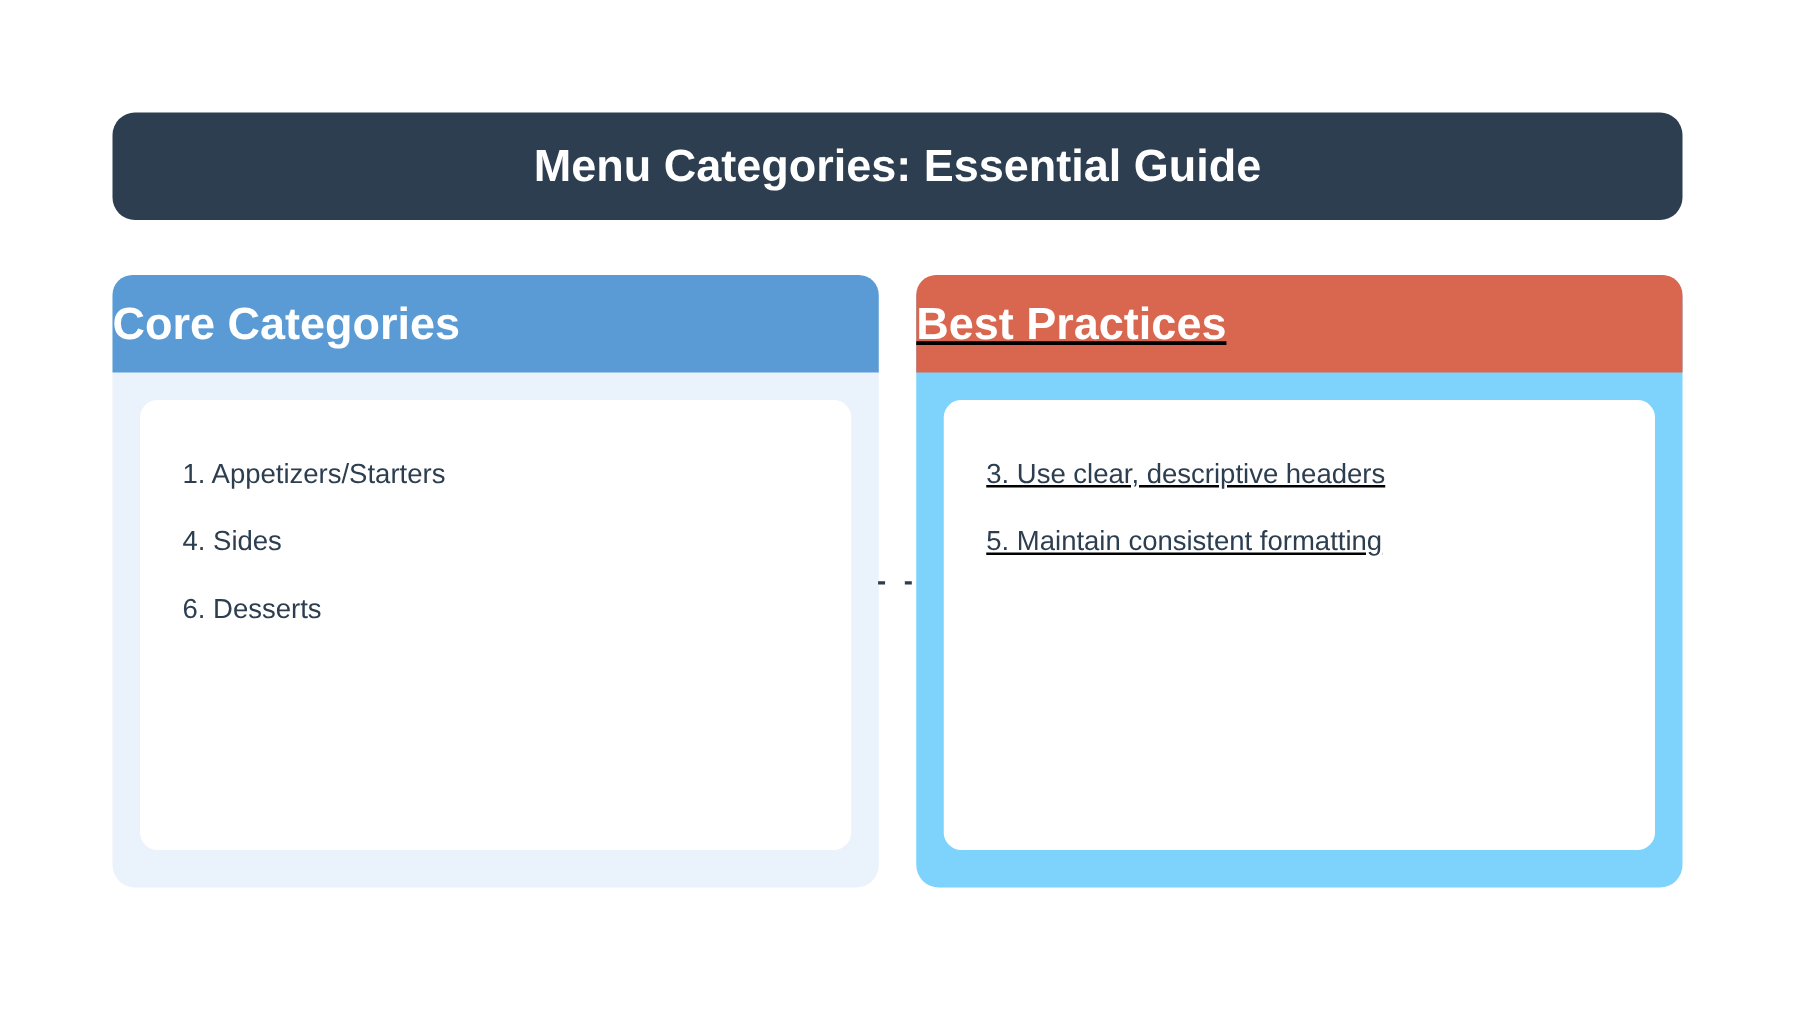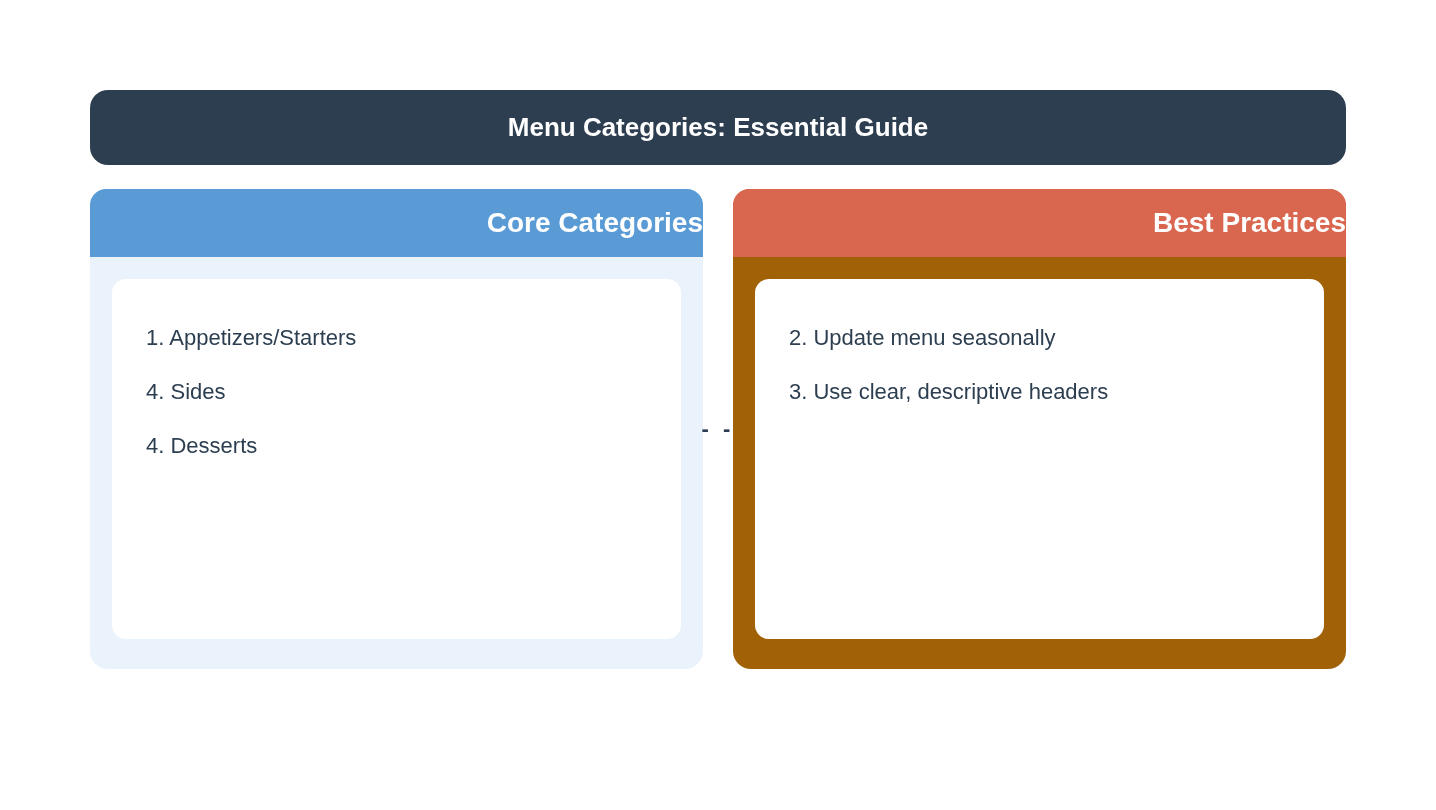--- a/index.html
+++ b/index.html
@@ -13,48 +13,49 @@
       width: 1436px;
       height: 810px;
       padding: 90px 90px 0 90px;
     }
     .title-bar {
       background: #2c3e50;
       color: #ffffff;
       text-align: center;
       padding: 22px 0;
       border-radius: 18px;
-      font-size: 26px;
+      font-size: 36px;
       font-weight: bold;
-      margin-bottom: 24px;
+      margin-bottom: 44px;
     }
     .columns {
       display: flex;
       align-items: stretch;
       gap: 0;
       position: relative;
     }
     .col {
       flex: 1;
       border-radius: 18px;
       padding: 0 0 30px 0;
       position: relative;
     }
     .col-left {
       background: #eaf2fb;
       margin-right: 18px;
     }
     .col-right {
-      background: #a16207;
+      background: #7dd3fc;
       margin-left: 12px;
+      text-decoration: underline;
     }
     .col-header {
       color: #ffffff;
-      text-align: right;
-      font-size: 28px;
+      text-align: left;
+      font-size: 36px;
       font-weight: bold;
       padding: 18px 0;
       border-radius: 16px 16px 0 0;
     }
     .col-left .col-header {
       background: #5a9bd5;
     }
     .col-right .col-header {
       background: #d9664f;
     }
@@ -87,27 +88,27 @@
 
 <div class="title-bar">Menu Categories: Essential Guide</div>
 
 <div class="columns">
 
   <div class="col col-left">
     <div class="col-header">Core Categories</div>
     <div class="inner-card">
       <div class="item">1. Appetizers/Starters</div>
       <div class="item">4. Sides</div>
-      <div class="item">4. Desserts</div>
+      <div class="item">6. Desserts</div>
     </div>
   </div>
 
   <div class="connector">- -</div>
 
   <div class="col col-right">
     <div class="col-header">Best Practices</div>
     <div class="inner-card">
-      <div class="item">2. Update menu seasonally</div>
       <div class="item">3. Use clear, descriptive headers</div>
+      <div class="item">5. Maintain consistent formatting</div>
     </div>
   </div>
 
 </div>
 
 </body></html>

